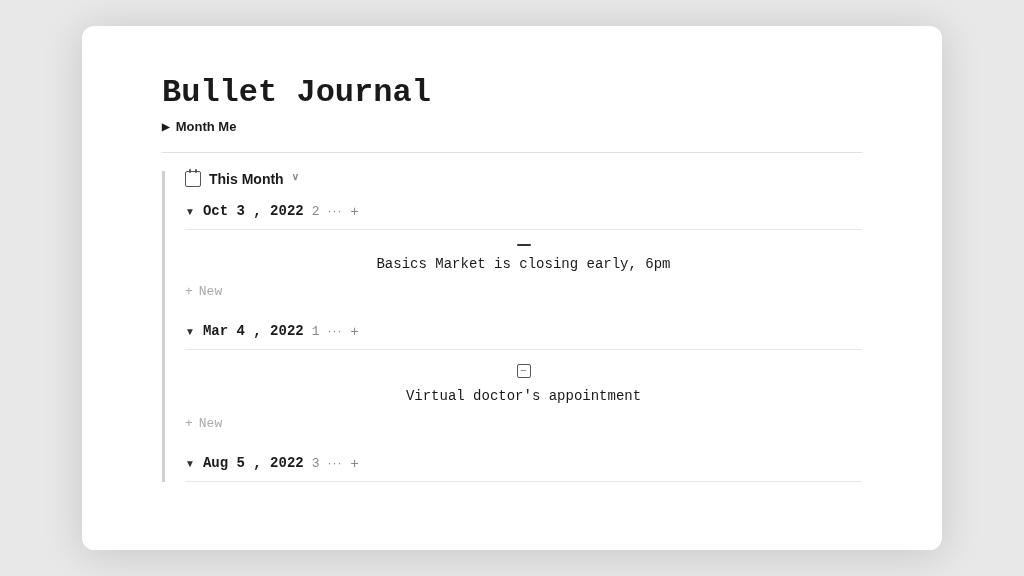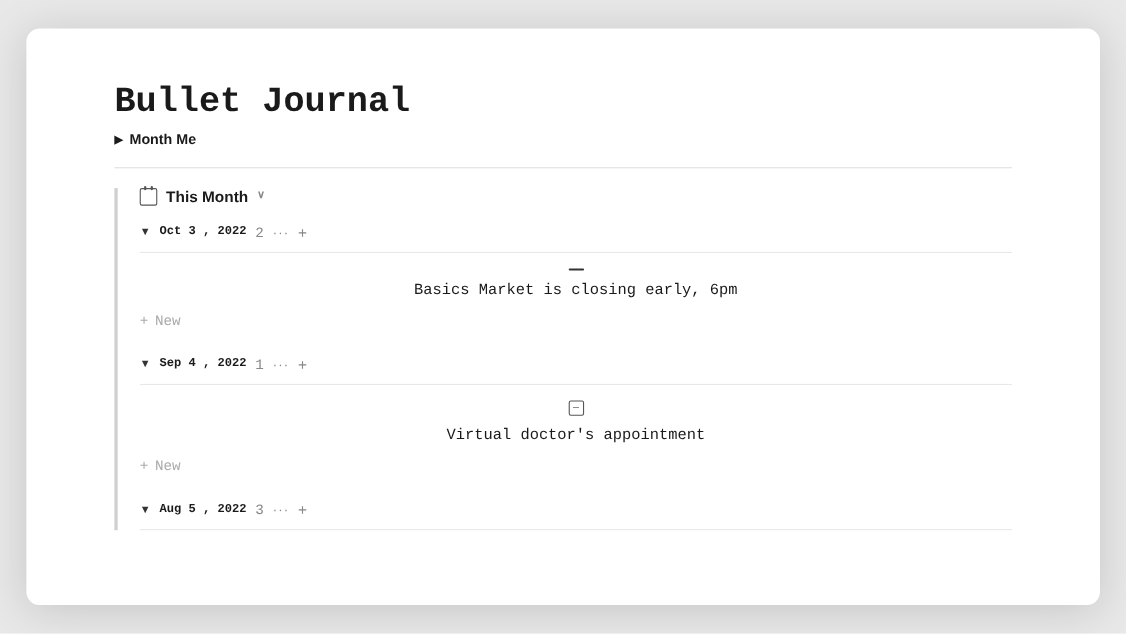--- a/index.html
+++ b/index.html
@@ -10,21 +10,21 @@
       justify-content: center;
       align-items: center;
       min-height: 100vh;
       font-family: -apple-system, BlinkMacSystemFont, 'Segoe UI', sans-serif;
     }
 
     .app-window {
       background: #ffffff;
       border-radius: 12px;
       box-shadow: 0 4px 40px rgba(0,0,0,0.15);
-      width: 976px;
+      width: 860px;
       min-height: 480px;
       padding: 48px 80px 48px 80px;
       overflow: hidden;
     }
 
     .page-title {
       font-family: 'Courier New', Courier, monospace;
       font-size: 32px;
       font-weight: 700;
       color: #1a1a1a;
@@ -119,21 +119,21 @@
       padding-bottom: 10px;
     }
 
     .day-header .triangle {
       font-size: 10px;
       color: #333;
     }
 
     .day-date {
       font-family: 'Courier New', Courier, monospace;
-      font-size: 11px;
+      font-size: 14px;
       font-weight: 600;
       color: #1a1a1a;
     }
 
     .day-count {
       font-family: 'Courier New', Courier, monospace;
       font-size: 13px;
       color: #888;
     }
 
@@ -266,21 +266,21 @@
 
       <div class="new-entry-btn">
         <span>+</span>
         <span>New</span>
       </div>
     </div>
 
     <div class="day-section">
       <div class="day-header">
         <span class="triangle">▼</span>
-        <span class="day-date">Sep 4 , 2022</span>
+        <span class="day-date">Mar 4 , 2022</span>
         <span class="day-count">1</span>
         <div class="day-actions">
           <span class="dots">···</span>
           <span class="plus">+</span>
         </div>
       </div>
 
       <div class="entry">
         <span class="entry-icon">
           <span class="checkbox-icon">—</span>

